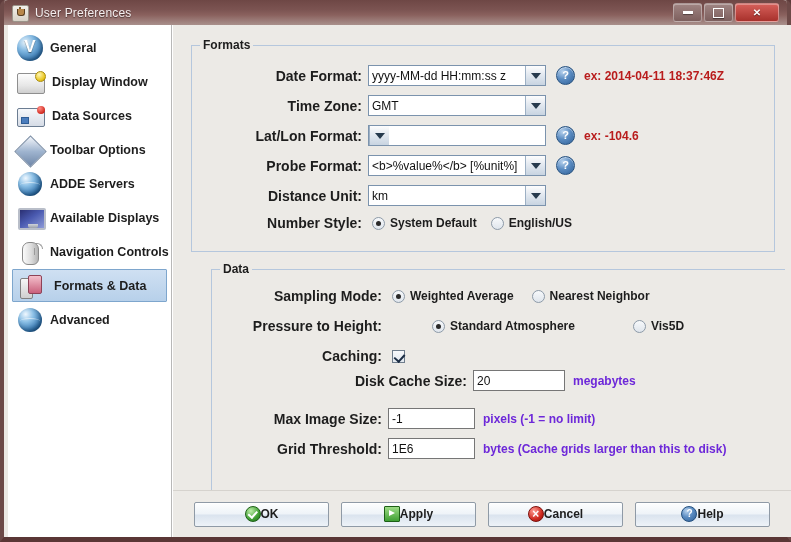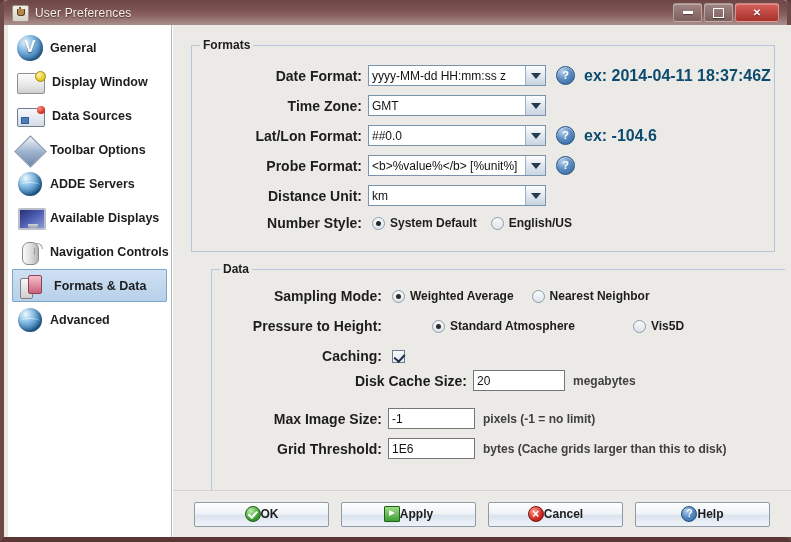--- a/index.html
+++ b/index.html
@@ -227,21 +227,21 @@
     display:flex;align-items:center;padding:0 3px;font-size:12px;color:#111;
   }
   .helpicon{
     width:17px;height:17px;border-radius:50%;
     background:radial-gradient(circle at 34% 28%,#b9d3ee 0%,#5b8cc2 45%,#2e5f96 100%);
     border:1px solid #24507f;
     display:flex;align-items:center;justify-content:center;
     box-shadow:inset 0 1px 1px rgba(255,255,255,.55);
   }
   .helpicon span{font:bold 11px "Liberation Sans",sans-serif;color:#fff;line-height:1;}
-  .ex{font-size:16px;color:#0c4a6e;font-weight:bold;white-space:nowrap;}
+  .ex{font-size:12px;color:#b91c1c;font-weight:bold;white-space:nowrap;}
 
   .radio{
     width:13px;height:13px;border-radius:50%;flex:0 0 13px;
     background:linear-gradient(to bottom,#f7f9fb,#dfe5ec);
     border:1px solid #8d9aa8;position:relative;box-sizing:border-box;
   }
   .radio.on:after{
     content:"";position:absolute;left:3px;top:3px;width:5px;height:5px;border-radius:50%;
     background:#2a2a2a;
   }
@@ -249,21 +249,21 @@
     width:13px;height:13px;flex:0 0 13px;
     background:linear-gradient(to bottom,#f7f9fb,#e2e8ef);
     border:1px solid #6f7d8c;position:relative;box-sizing:border-box;
   }
   .check.on:after{
     content:"";position:absolute;left:3px;top:1px;width:5px;height:8px;
     border:solid #1b2d44;border-width:0 2px 2px 0;transform:rotate(42deg);
   }
   .opt{display:flex;align-items:center;gap:5px;}
   .opt-lbl{font-size:12px;color:#1d1d1d;font-weight:bold;white-space:nowrap;}
-  .unit{font-size:12px;color:#404040;font-weight:bold;white-space:nowrap;}
+  .unit{font-size:12px;color:#6d28d9;font-weight:bold;white-space:nowrap;}
 
   
   #btnbar{
     position:absolute;left:0;bottom:0;width:100%;height:46px;
     background:#eceae6;border-top:1px solid #d6d3ce;
     display:flex;align-items:center;justify-content:center;gap:12px;
   }
   .btn{
     width:135px;height:25px;box-sizing:border-box;
     border:1px solid #8f9aa6;border-radius:2px;
@@ -387,21 +387,20 @@
               <div class="val">GMT</div>
               <div class="arrowbox">
                   <span class="tri-down"></span>
                 </div>
             </div>
           </div>
 
           <div class="row" style="left:40px;top:79px;width:540px;">
             <div class="lbl" style="width:130px;">Lat/Lon Format:</div>
             <div class="combo" style="margin-left:6px;width:178px;">
-              <div class="val">##0.0</div>
               <div class="arrowbox">
                   <span class="tri-down"></span>
                 </div>
             </div>
             <div class="helpicon" style="margin-left:10px;">
               <span>?</span>
             </div>
             <div class="ex" style="margin-left:9px;">ex: -104.6</div>
           </div>
 

